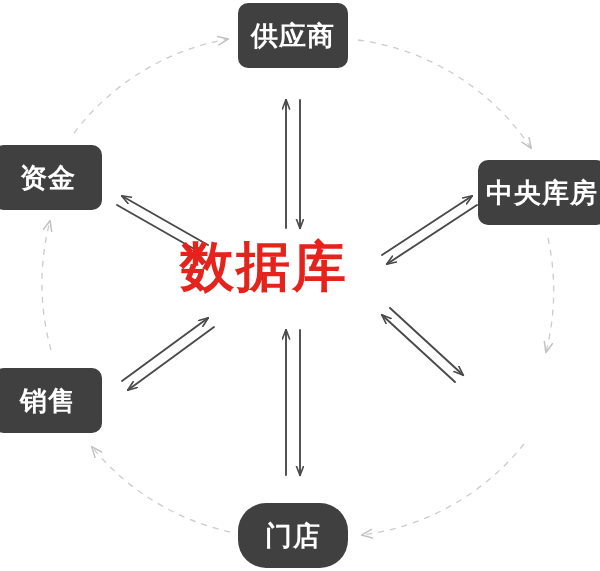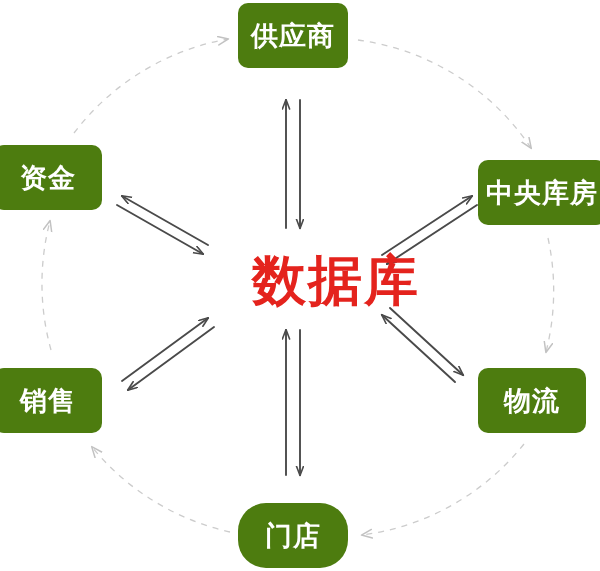--- a/index.html
+++ b/index.html
@@ -23,43 +23,43 @@
     left: 0;
     top: 0;
     width: 600px;
     height: 571px;
   }
   .node-box {
     position: absolute;
     display: flex;
     align-items: center;
     justify-content: center;
-    background: #4d7c0f;
+    background: #404040;
     border-radius: 10px;
     box-sizing: border-box;
     z-index: 5;
   }
   .node-label {
     color: #ffffff;
     font-weight: bold;
     font-size: 27px;
     line-height: 1;
     letter-spacing: 1px;
     white-space: nowrap;
     font-family: "DejaVu Sans", "Liberation Sans", sans-serif;
   }
   #center-hub {
     position: absolute;
     left: 180px;
-    top: 246px;
+    top: 232px;
     width: 240px;
     height: 70px;
     display: flex;
     align-items: center;
-    justify-content: flex-end;
+    justify-content: flex-start;
     z-index: 6;
   }
   #center-hub .center-label {
     color: #e4231d;
     font-weight: bold;
     font-size: 54px;
     line-height: 1;
     letter-spacing: 2px;
     white-space: nowrap;
     font-family: "DejaVu Sans", "Liberation Sans", sans-serif;
@@ -129,23 +129,20 @@
   </div>
 
   <div class="node-box n-supplier">
     <span class="node-label">供应商</span>
   </div>
 
   <div class="node-box n-warehouse">
     <span class="node-label">中央库房</span>
   </div>
 
-  <div class="node-box n-logistics">
-    <span class="node-label">物流</span>
-  </div>
 
   <div class="node-box n-store">
     <span class="node-label">门店</span>
   </div>
 
   <div class="node-box n-sales">
     <span class="node-label">销售</span>
   </div>
 
   <div class="node-box n-funds">

